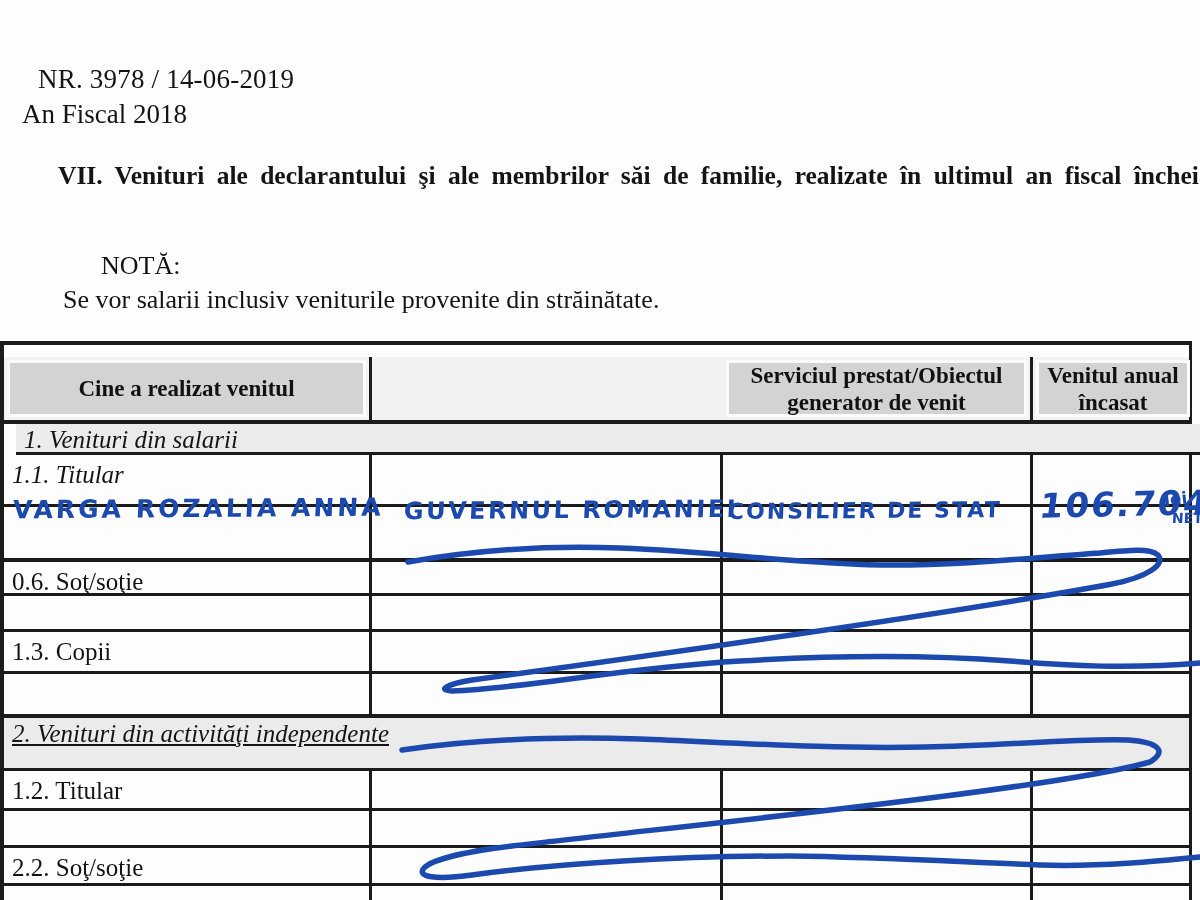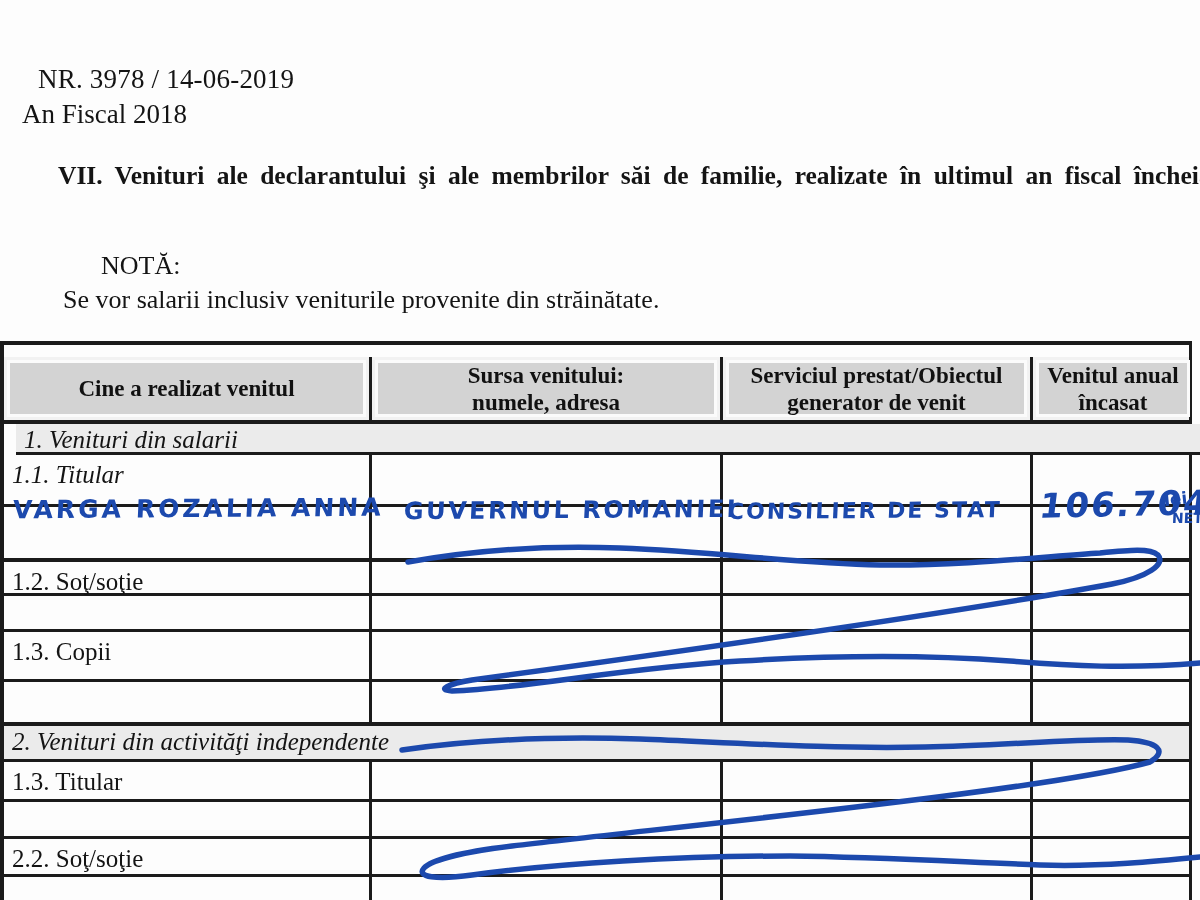--- a/index.html
+++ b/index.html
@@ -36,23 +36,23 @@
   }
   .sectrow { background:#ebebeb; font-style:italic; font-size:25px; }
   .sectrow .lbl { padding:2px 0 0 8px; }
   .lblrow .lbl { padding:6px 0 0 8px; font-size:25px; }
   .lbl { display:block; white-space:nowrap; }
   .h-s1 { height:31px;margin-left:12px; }
   .h-r11 { height:52px;font-style:italic; }
   .h-hw { height:55px; }
   .h-r12 { height:34px; }
   .h-e1 { height:36px; }
-  .h-r13 { height:50px; }
+  .h-r13 { height:42px; }
   .h-e2 { height:44px; }
-  .h-s2 { height:36px; }
+  .h-s2 { height:53px;text-decoration:underline; }
   .h-r21 { height:40px; }
   .h-e3 { height:37px; }
   .h-r22 { height:38px; }
   .h-e4 { height:42px; }
   .h-s3 { height:22px; }
   .sect3 .lbl { padding-top:8px; }
 
   
   .hw { position:absolute; color:#1c49ad; font-family:"DejaVu Sans",sans-serif;
         font-weight:bold; white-space:nowrap; transform:skewX(-3deg) rotate(-0.4deg); }
@@ -76,26 +76,20 @@
   <div class="abs notatext">Se vor salarii inclusiv veniturile provenite din străinătate.</div>
 
   <div class="vtable">
 
     <div class="row hrow">
       <div class="cell c1">
         <div class="hcell-inner">
             <span>Cine a realizat venitul</span>
           </div>
       </div>
-      <div class="cell c2">
-        <div class="hcell-inner">
-          <span>Sursa venitului:</span>
-          <span>numele, adresa</span>
-        </div>
-      </div>
       <div class="cell c3">
         <div class="hcell-inner">
           <span>Serviciul prestat/Obiectul</span>
           <span>generator de venit</span>
         </div>
       </div>
       <div class="cell c4">
         <div class="hcell-inner">
           <span>Venitul anual</span>
           <span>încasat</span>
@@ -118,21 +112,21 @@
 
     <div class="row thick h-hw">
       <div class="cell c1"></div>
       <div class="cell c2"></div>
       <div class="cell c3"></div>
       <div class="cell c4"></div>
     </div>
 
     <div class="row lblrow h-r12">
       <div class="cell c1">
-          <span class="lbl">1.2. Soţ/soţie</span>
+          <span class="lbl">0.6. Soţ/soţie</span>
         </div>
       <div class="cell c2"></div>
         <div class="cell c3"></div>
         <div class="cell c4"></div>
     </div>
 
     <div class="row h-e1">
       <div class="cell c1"></div>
         <div class="cell c2"></div>
         <div class="cell c3"></div>
@@ -154,21 +148,21 @@
         <div class="cell c3"></div>
         <div class="cell c4"></div>
     </div>
 
     <div class="row sectrow h-s2">
       <span class="lbl">2. Venituri din activităţi independente</span>
     </div>
 
     <div class="row lblrow h-r21">
       <div class="cell c1">
-          <span class="lbl">1.3. Titular</span>
+          <span class="lbl">1.2. Titular</span>
         </div>
       <div class="cell c2"></div>
         <div class="cell c3"></div>
         <div class="cell c4"></div>
     </div>
 
     <div class="row h-e3">
       <div class="cell c1"></div>
         <div class="cell c2"></div>
         <div class="cell c3"></div>

